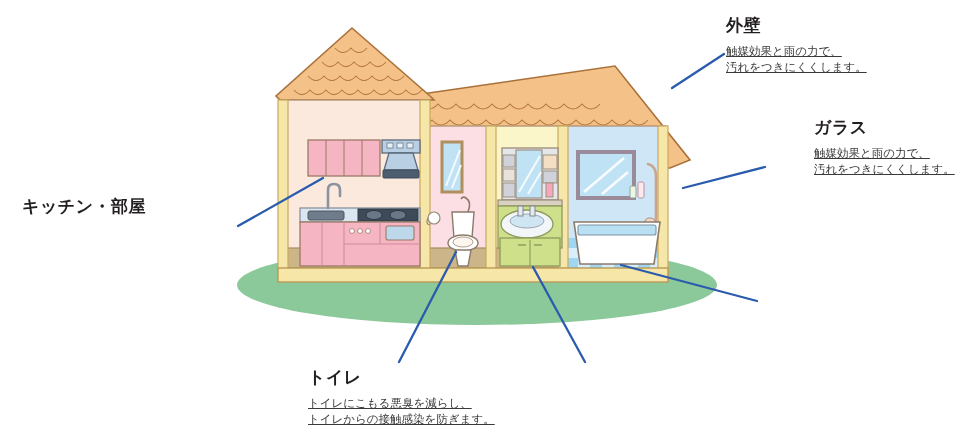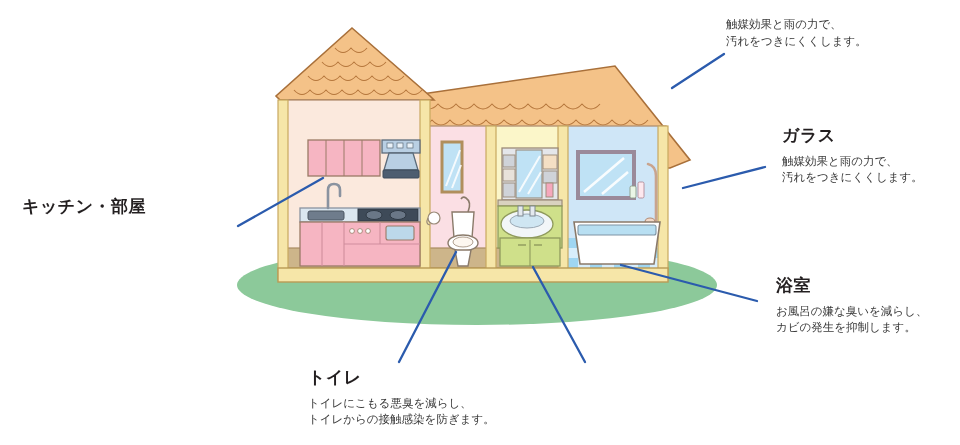--- a/index.html
+++ b/index.html
@@ -25,25 +25,26 @@
     line-height: 1.15;
     white-space: nowrap;
     margin: 0 0 7px 0;
   }
   .callout .c-body {
     font-size: 11.5px;
     line-height: 1.45;
     color: #3a3a3a;
     margin: 0;
     white-space: pre-line;
+    text-decoration: underline;
   }
 
   
   #cal-gaiheki   { left: 726px; top: 16px;  }
-  #cal-glass     { left: 782px; top: 118px; margin-top: 8px; }
+  #cal-glass     { left: 814px; top: 118px; }
   #cal-yokushitsu{ left: 776px; top: 276px; }
   #cal-kitchen   { left: 22px;  top: 197px; width: 230px; }
   #cal-toilet    { left: 308px; top: 368px; }
   #cal-senmen    { left: 612px; top: 356px; }
 
   #art { position: absolute; left: 0; top: 0; }
 </style>
 </head>
 <body>
 
@@ -213,35 +214,31 @@
       <line x1="672" y1="88" x2="724" y2="54"></line>
       <line x1="683" y1="188" x2="765" y2="167"></line>
       <line x1="621" y1="265" x2="757" y2="301"></line>
       <line x1="238" y1="226" x2="323" y2="178"></line>
       <line x1="456" y1="252" x2="399" y2="362"></line>
       <line x1="533" y1="267" x2="585" y2="362"></line>
     </g>
   </svg>
 
   <div class="callout" id="cal-gaiheki">
+    <div class="c-title">外壁</div>
     <div class="c-body">触媒効果と雨の力で、
 汚れをつきにくくします。</div>
   </div>
 
   <div class="callout" id="cal-glass">
     <div class="c-title">ガラス</div>
     <div class="c-body">触媒効果と雨の力で、
 汚れをつきにくくします。</div>
   </div>
 
-  <div class="callout" id="cal-yokushitsu">
-    <div class="c-title">浴室</div>
-    <div class="c-body">お風呂の嫌な臭いを減らし、
-カビの発生を抑制します。</div>
-  </div>
 
   <div class="callout" id="cal-kitchen">
     <div class="c-title">キッチン・部屋</div>
   </div>
 
   <div class="callout" id="cal-toilet">
     <div class="c-title">トイレ</div>
     <div class="c-body">トイレにこもる悪臭を減らし、
 トイレからの接触感染を防ぎます。</div>
   </div>

